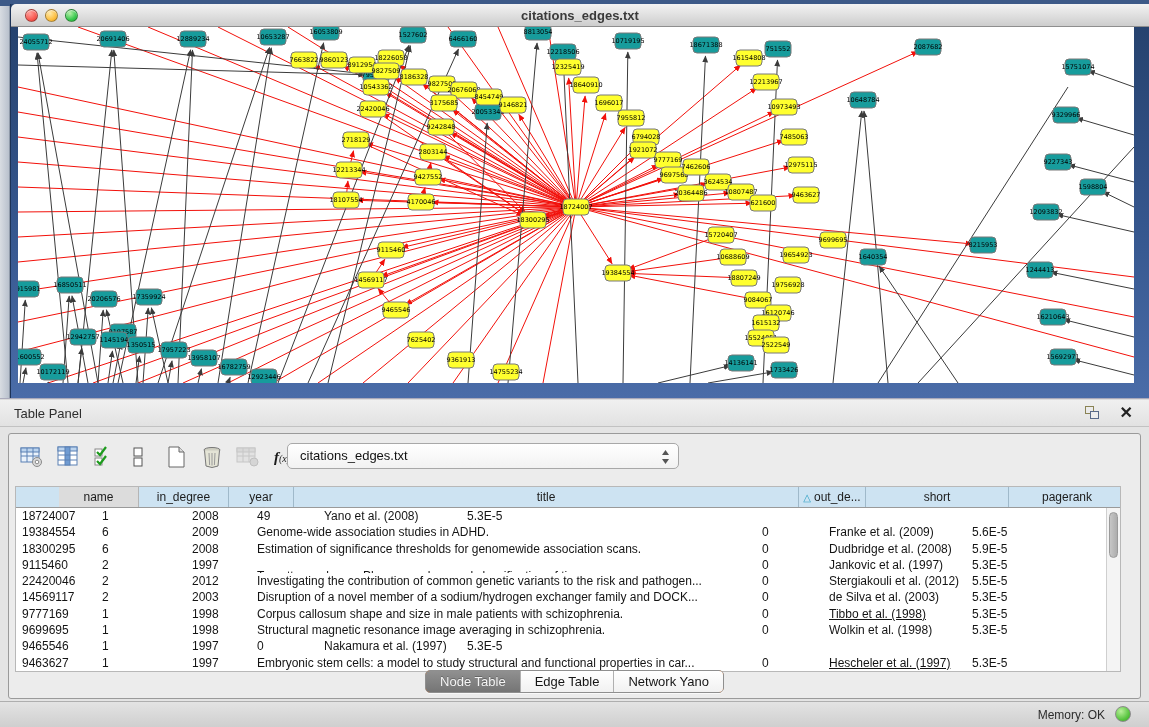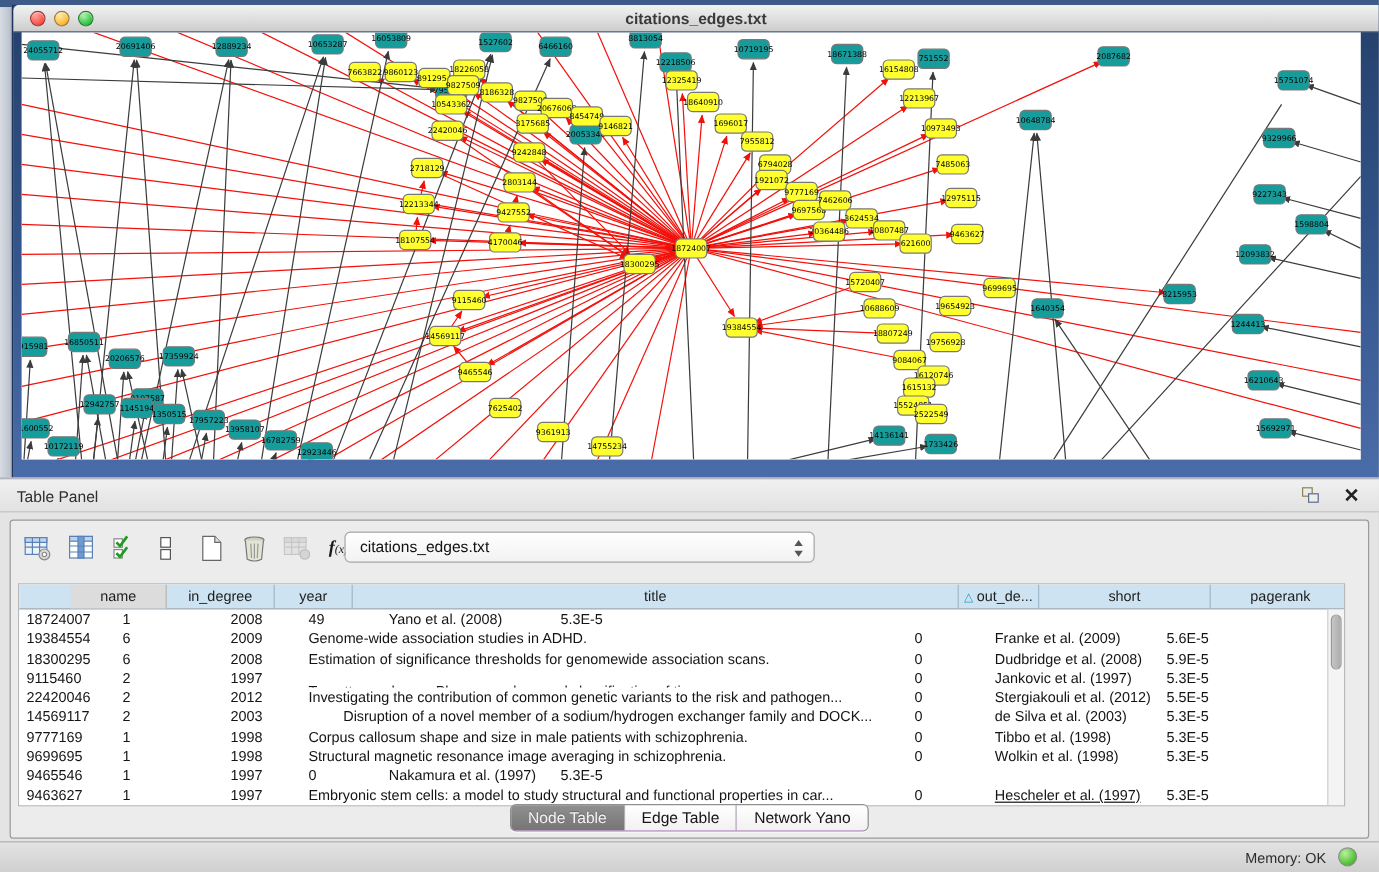--- a/index.html
+++ b/index.html
@@ -71,21 +71,21 @@
   .grow { display:flex; height:16.3px; background:#fff; cursor:default; }
   .gc { flex:none; font-size:12px; color:#141414; line-height:16px;
     padding-left:6px; overflow:hidden; white-space:nowrap; }
   .vscroll { position:absolute; right:0; top:21px; width:14px; bottom:0;
     background:#f4f4f4; border-left:1px solid #cfcfcf; }
   .vthumb { position:absolute; left:2px; top:4px; width:9px; height:46px;
     background:linear-gradient(90deg,#c6c6c6,#adadad); border-radius:5px; border:1px solid #9a9a9a; }
 
   .tabs { position:absolute; left:0; bottom:5px; width:100%; display:flex; justify-content:center; }
   .tabset { display:flex; border:1px solid #8f8f8f; border-radius:5px; overflow:hidden;
-    background:#f0abfc; box-shadow:0 1px 0 rgba(255,255,255,.7); }
+    background:#f97316; box-shadow:0 1px 0 rgba(255,255,255,.7); }
   .tab { font-size:13px; padding:3px 14px; color:#151515; border-right:1px solid #b0b0b0;
     cursor:pointer; background:linear-gradient(180deg,#ffffff,#f1f1f1); }
   .tab:last-child { border-right:none; }
   .tab.active { background:linear-gradient(180deg,#909090,#757575); color:#f4f4f4;
     text-shadow:0 -1px 0 rgba(0,0,0,.25); }
 
   
   .statusbar { position:absolute; left:0; top:701px; width:1149px; height:26px;
     background:linear-gradient(180deg,#e3e3e3,#cfcfcf); border-top:1px solid #aeaeae; }
   .mem-label { position:absolute; right:44px; top:6px; font-size:12px; color:#2c2c2c; }
@@ -609,32 +609,32 @@
             <div class="gc" style="width: 65px;">2012</div>
             <div class="gc" style="width: 505px;">Investigating the contribution of common genetic variants to the risk and pathogen...</div>
             <div class="gc" style="width: 67px;">0</div>
             <div class="gc" style="width: 143px;">Stergiakouli et al. (2012)</div>
             <div class="gc" style="width: 117px;">5.5E-5</div>
           </div>
           <div class="grow">
             <div class="gc" style="width: 80px;">14569117</div>
             <div class="gc" style="width: 90px;">2</div>
             <div class="gc" style="width: 65px;">2003</div>
-            <div class="gc" style="width: 505px; text-align: center;">Disruption of a novel member of a sodium/hydrogen exchanger family and DOCK...</div>
+            <div class="gc" style="width: 505px;">Disruption of a novel member of a sodium/hydrogen exchanger family and DOCK...</div>
             <div class="gc" style="width: 67px;">0</div>
             <div class="gc" style="width: 143px;">de Silva et al. (2003)</div>
             <div class="gc" style="width: 117px;">5.3E-5</div>
           </div>
           <div class="grow">
             <div class="gc" style="width: 80px;">9777169</div>
             <div class="gc" style="width: 90px;">1</div>
             <div class="gc" style="width: 65px;">1998</div>
             <div class="gc" style="width: 505px;">Corpus callosum shape and size in male patients with schizophrenia.</div>
             <div class="gc" style="width: 67px;">0</div>
-            <div class="gc" style="width: 143px;">Tibbo et al. (1998)</div>
+            <div class="gc" style="width: 143px; text-decoration: underline;">Tibbo et al. (1998)</div>
             <div class="gc" style="width: 117px;">5.3E-5</div>
           </div>
           <div class="grow">
             <div class="gc" style="width: 80px;">9699695</div>
             <div class="gc" style="width: 90px;">1</div>
             <div class="gc" style="width: 65px;">1998</div>
             <div class="gc" style="width: 505px;">Structural magnetic resonance image averaging in schizophrenia.</div>
             <div class="gc" style="width: 67px;">0</div>
             <div class="gc" style="width: 143px;">Wolkin et al. (1998)</div>
             <div class="gc" style="width: 117px;">5.3E-5</div>

